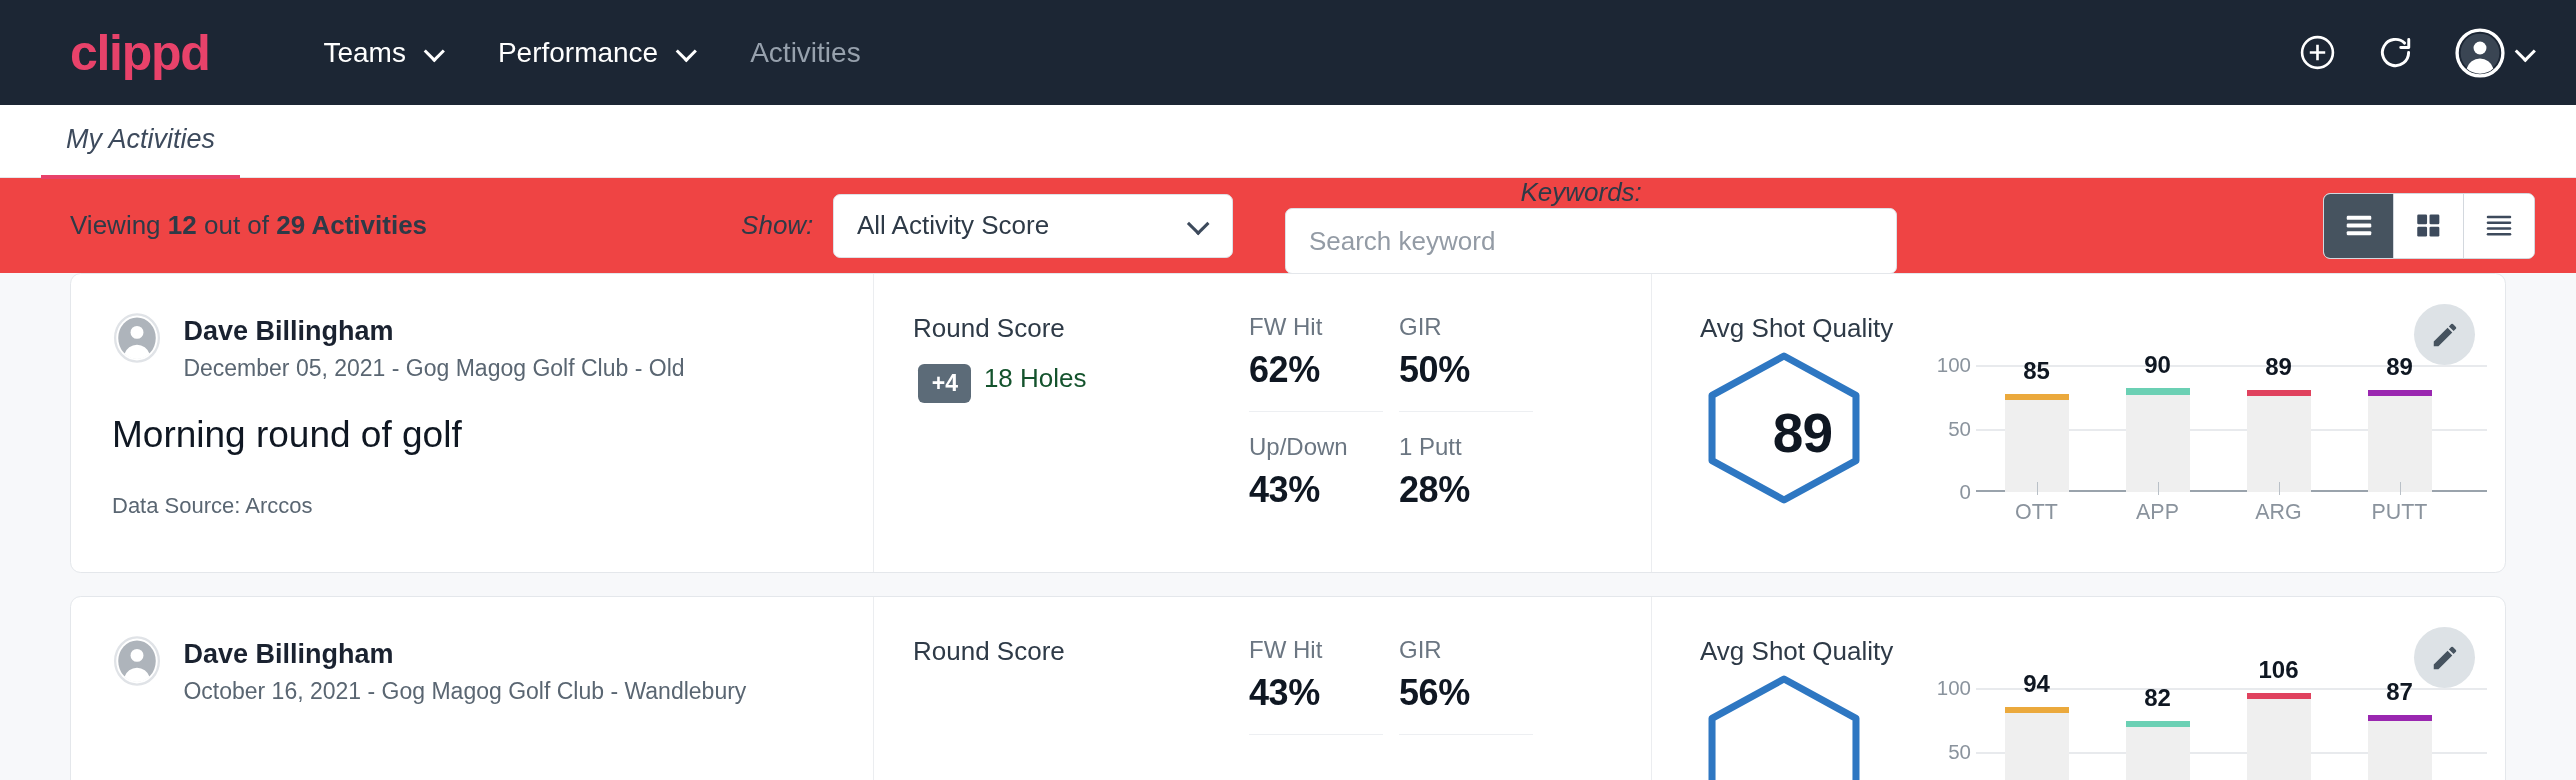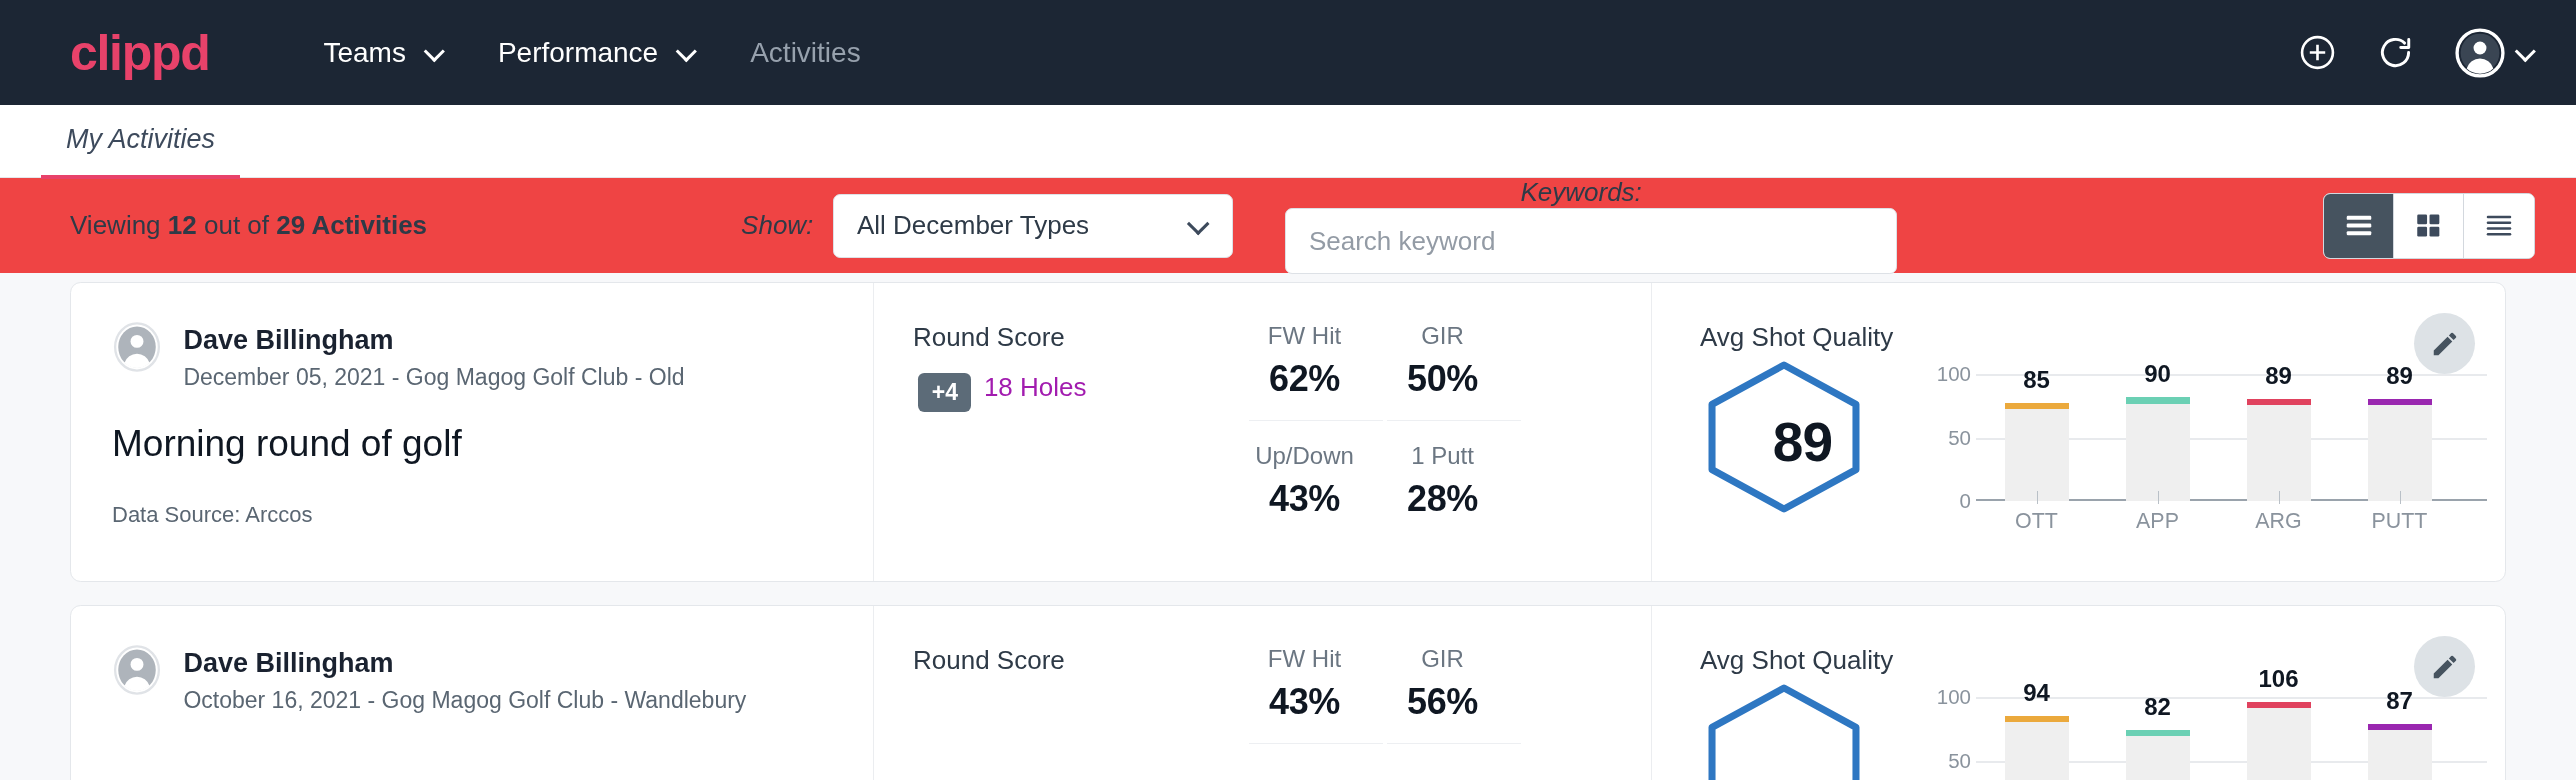--- a/index.html
+++ b/index.html
@@ -166,21 +166,21 @@
     cursor: pointer;
     border-right: 1.8px solid #D3D8DE;
     background: #FFFFFF;
   }
   .vt-btn:last-child { border-right: none; }
   .vt-btn.active { background: #46535F; }
 
   
   .content {
     background: #F7F8FA;
-    padding: 9px 70px;
+    padding: 0 70px;
     height: calc(780px - 105px - 73px - 95px);
     overflow: hidden;
   }
   .card {
     background: #FFFFFF;
     border: 1.8px solid #E4E7EB;
     border-radius: 10.7px;
     height: 300px;
     display: flex;
     align-items: stretch;
@@ -253,31 +253,30 @@
     font-size: 23px;
     font-weight: 700;
     padding: 6.2px 13.4px;
     border-radius: 6.2px;
     align-self: flex-start;
     margin-left: 5.4px;
     margin-top: 7.1px;
   }
   .score-holes {
     font-size: 26px;
-    color: #a21caf;
+    color: #14532d;
     margin-left: 12.5px;
     padding-bottom: 9px;
     white-space: nowrap;
   }
 
   .stat-grid {
     display: grid;
     grid-template-columns: 134px 134px;
-    column-gap: 4px;
-    text-align: center;
+    column-gap: 16px;
   }
   .stat-cell { padding-right: 23px; }
   .stat-cell.top { border-bottom: 1.8px solid #EDEFF2; padding-bottom: 19.6px; }
   .stat-cell.bot { padding-top: 21.4px; }
   .stat-key { font-size: 24px; color: #6B7682; white-space: nowrap; }
   .stat-val {
     font-size: 36px;
     font-weight: 700;
     color: #0F1722;
     margin-top: 8px;
@@ -458,21 +457,21 @@
   <div class="viewing">
     <span>Viewing</span>
     <b>12</b>
     <span>out of</span>
     <b>29 Activities</b>
   </div>
 
   <div class="tb-group" style="margin-left:314px;">
     <span class="tb-label">Show:</span>
     <div class="select">
-      <span>All December Types</span>
+      <span>All Activity Score</span>
       <span class="chev-dark"></span>
     </div>
   </div>
 
   <div class="tb-group" style="margin-left:52px;flex-direction:column;">
     <span class="tb-label">Keywords:</span>
     <input class="search" type="text" placeholder="Search keyword" style="">
   </div>
 
   <div class="viewtoggle">

